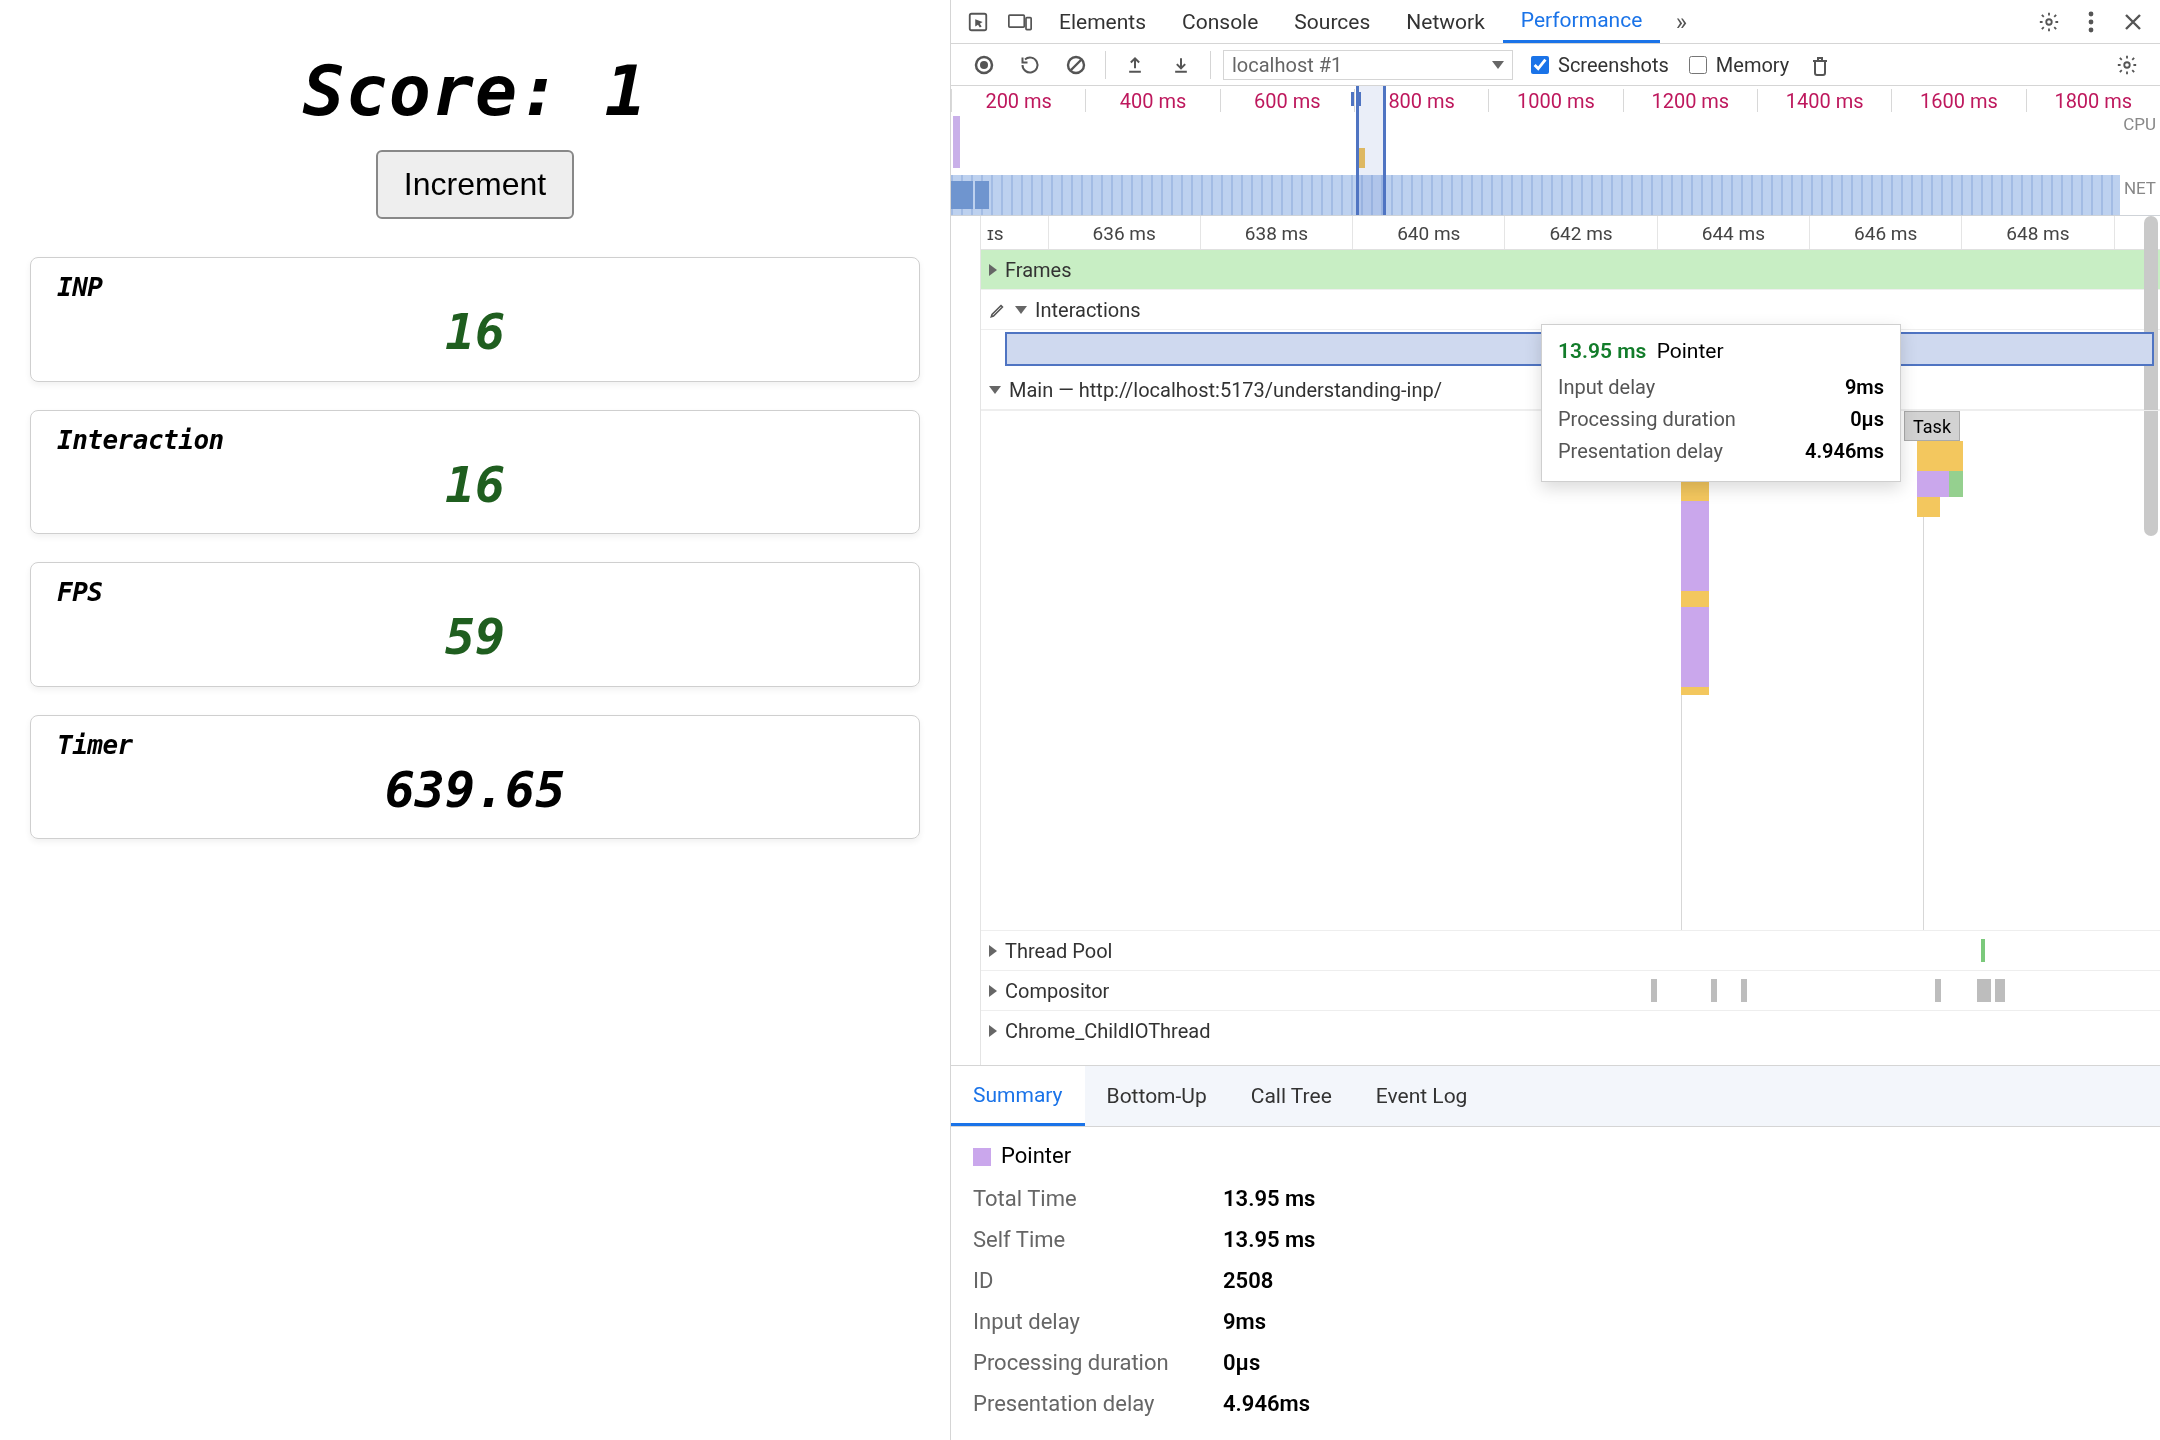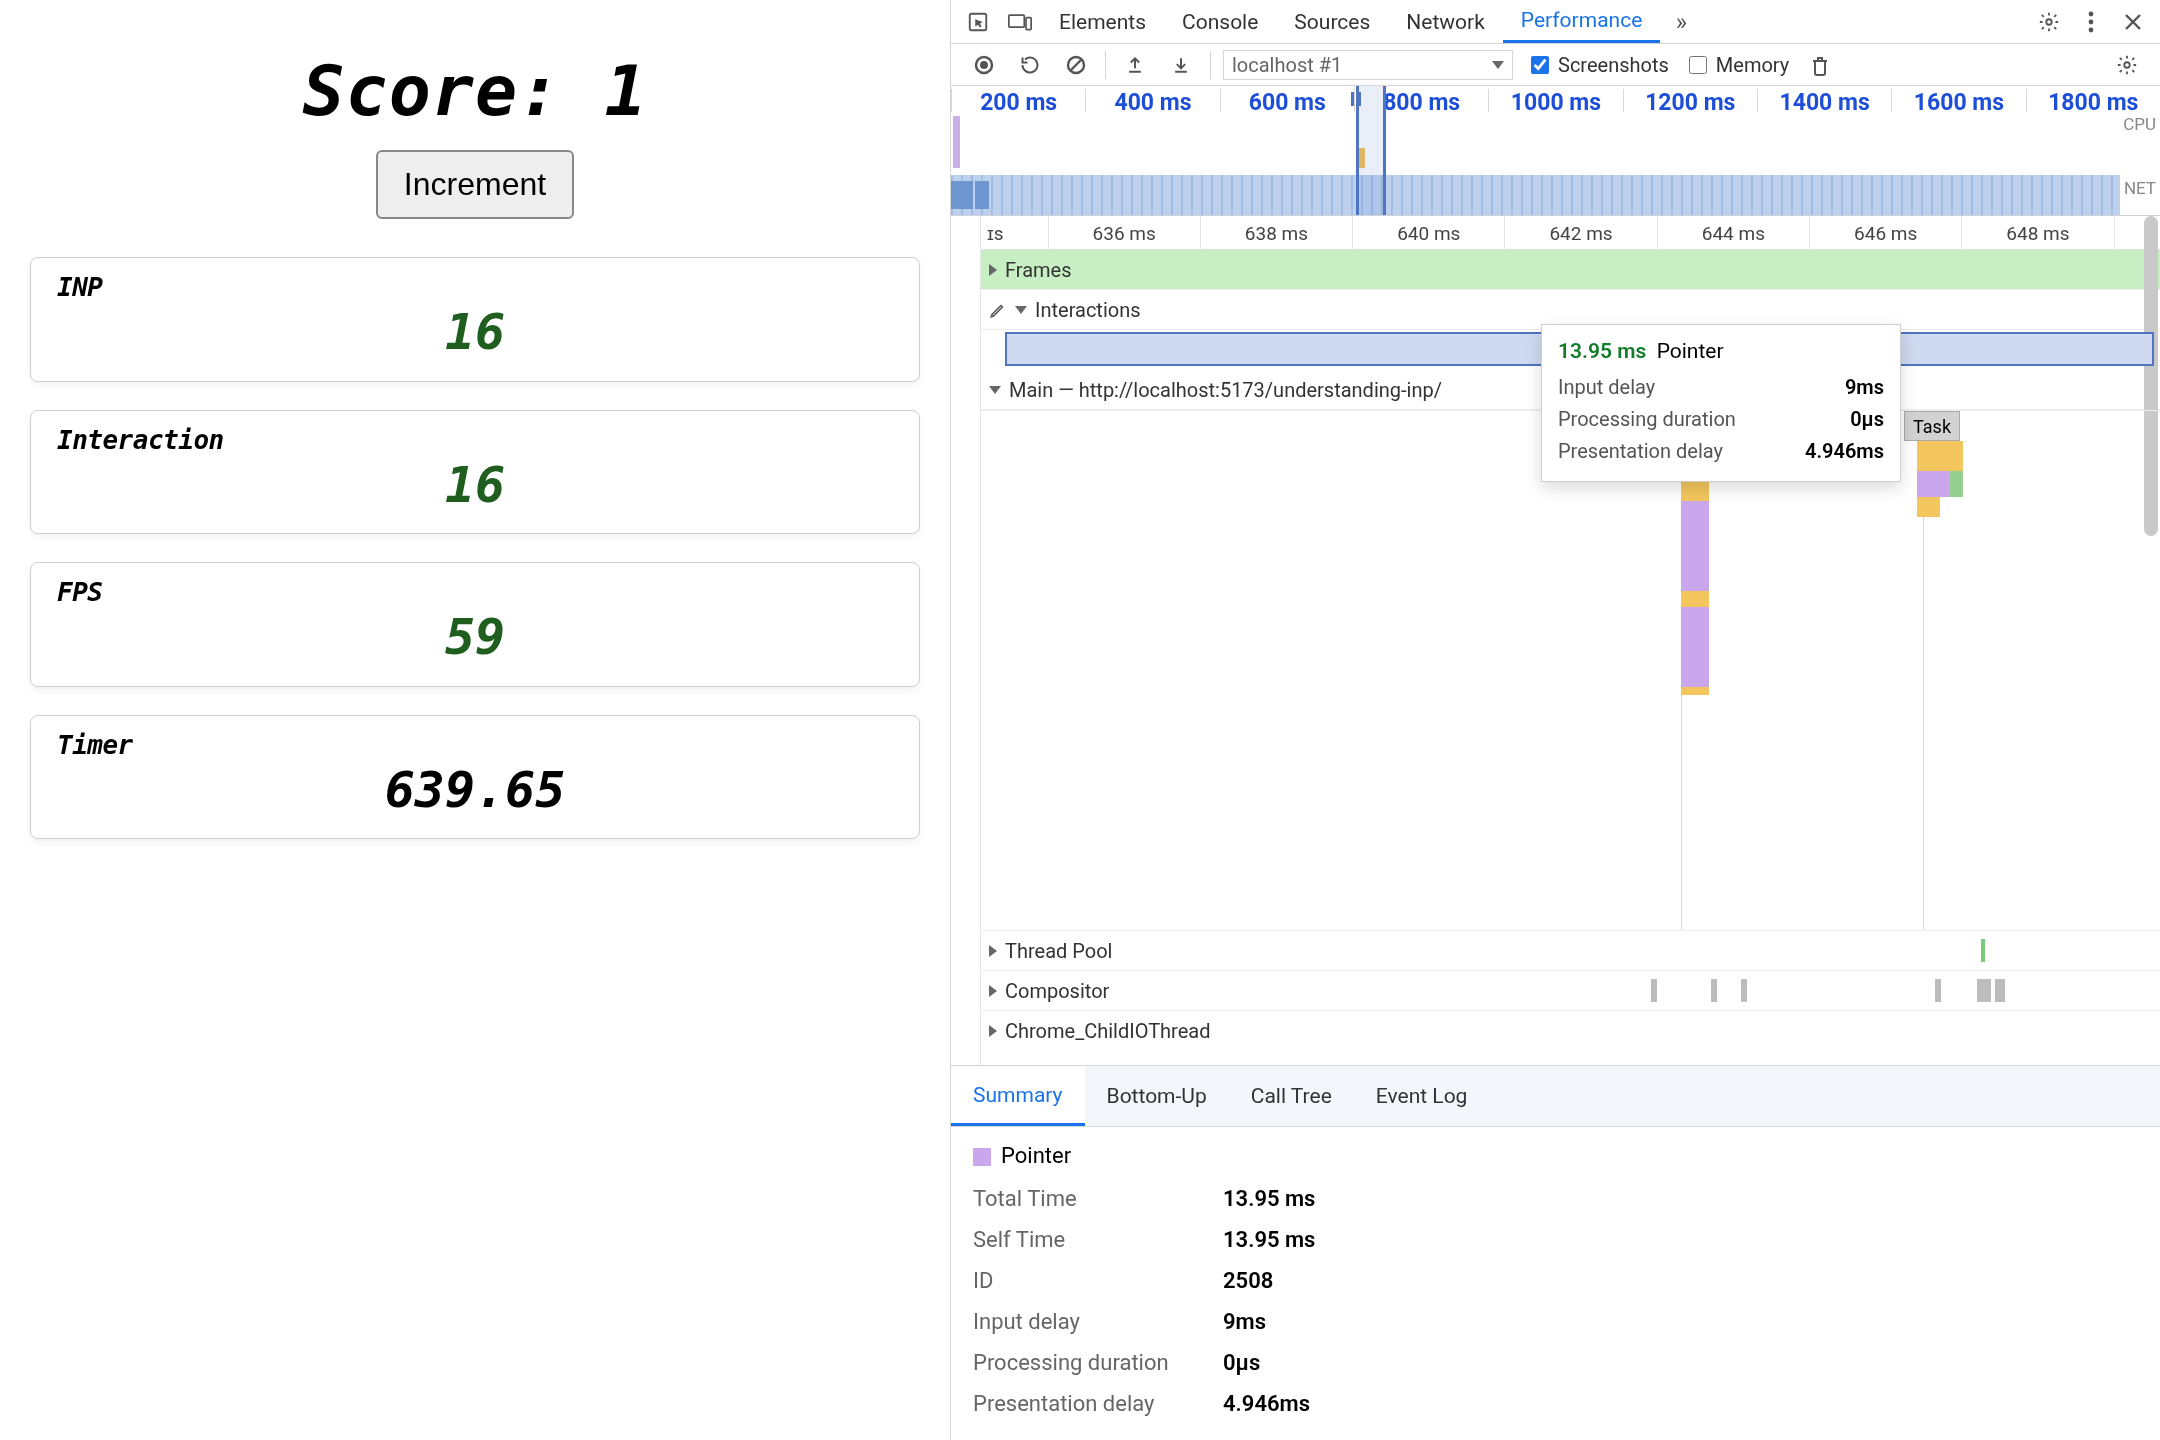--- a/index.html
+++ b/index.html
@@ -28,21 +28,21 @@
   .toolbar { display:flex; align-items:center; height:42px; border-bottom:1px solid #d5d5d5; padding:0 10px; font-size:20px; color:#333;}
   .toolbar .icon { width:30px; height:30px; margin:0 8px; display:flex; align-items:center; justify-content:center; color:#555;}
   .toolbar .sep { width:1px; height:28px; background:#d5d5d5; margin:0 6px;}
   .toolbar .select { flex:0 0 290px; height:30px; border:1px solid #d5d5d5; padding:0 8px; display:flex; align-items:center; justify-content:space-between; color:#666; background:#fff; margin:0 6px;}
   .toolbar label { display:flex; align-items:center; gap:6px; margin:0 8px; }
   .toolbar input[type=checkbox]{ width:18px; height:18px; accent-color:#1a73e8;}
   .toolbar .spacer { flex:1;}
 
   
   .overview { position:relative; height:130px; border-bottom:1px solid #cfd3d8; background:#fff;}
-  .overview .ticks { display:flex; font-size:23px; color:#1d4ed8; padding:3px 0 0 0; height:26px;font-weight:bold; }
+  .overview .ticks { display:flex; font-size:20px; color:#be185d; padding:3px 0 0 0; height:26px; }
   .overview .ticks span { flex:1; text-align:center; border-left:1px solid #d8d8d8;}
   .overview .labels { position:absolute; right:4px; top:28px; font-size:17px; color:#888; text-align:right;}
   .overview .labels div { height:26px; }
   .overview .cpu { position:absolute; left:0; right:40px; top:26px; height:56px; display:flex; align-items:flex-end;}
   .overview .cpu .bar { width:7px; margin-right:3px; background:linear-gradient(#c9b0e9,#c9b0e9);}
   .overview .cpu .bar.y { background:#f2c255;}
   .overview .net { position:absolute; left:0; right:40px; bottom:0; height:40px; background:#bdd1ef;}
   .overview .net::before{content:"";position:absolute;inset:0;background:repeating-linear-gradient(90deg,#a3bce4 0 2px,transparent 2px 10px);} 
   .overview .net .seg { position:absolute; top:6px; bottom:6px; background:#6f95cf; }
   .overview .handle { position:absolute; top:0; bottom:0; width:30px; left:405px; border-left:3px solid #4f74c2; border-right:3px solid #4f74c2; background:rgba(79,116,194,.12);}

